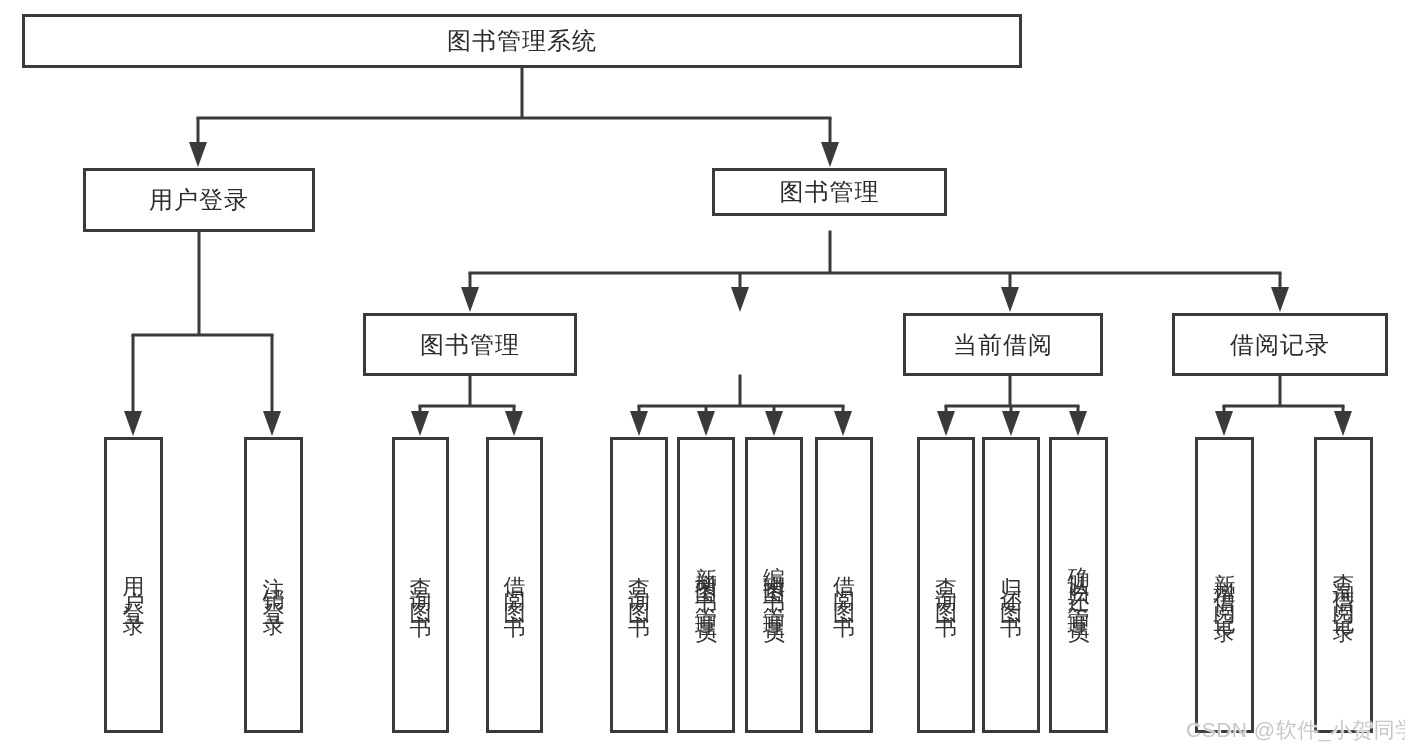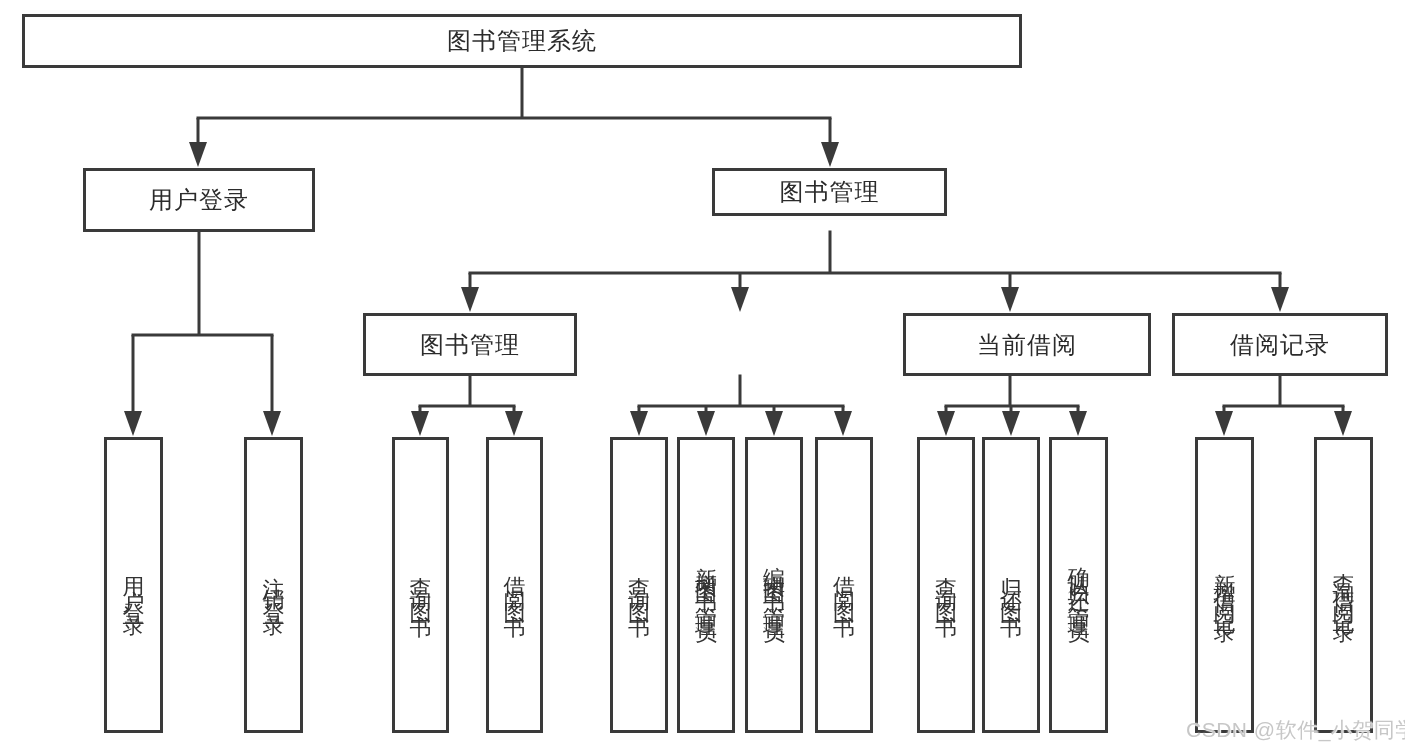--- a/index.html
+++ b/index.html
@@ -117,21 +117,21 @@
   <div class="box hbox" style="left:83px; top:168px; width:232px; height:64px;">
     <span>用户登录</span>
   </div>
   <div class="box hbox" style="left:712px; top:168px; width:235px; height:48px;">
     <span>图书管理</span>
   </div>
 
   <div class="box hbox" style="left:363px; top:313px; width:214px; height:63px;">
     <span>图书管理</span>
   </div>
-  <div class="box hbox" style="left:903px; top:313px; width:248px; height:63px;">
+  <div class="box hbox" style="left:903px; top:313px; width:200px; height:63px;">
     <span>当前借阅</span>
   </div>
   <div class="box hbox" style="left:1172px; top:313px; width:216px; height:63px;">
     <span>借阅记录</span>
   </div>
 
   <div class="box leaf ls-s" style="left:104px; top:437px; width:59px; height:296px;">
     <span class="vtext">用户登录</span>
   </div>
   <div class="box leaf ls-s" style="left:244px; top:437px; width:59px; height:296px;">

